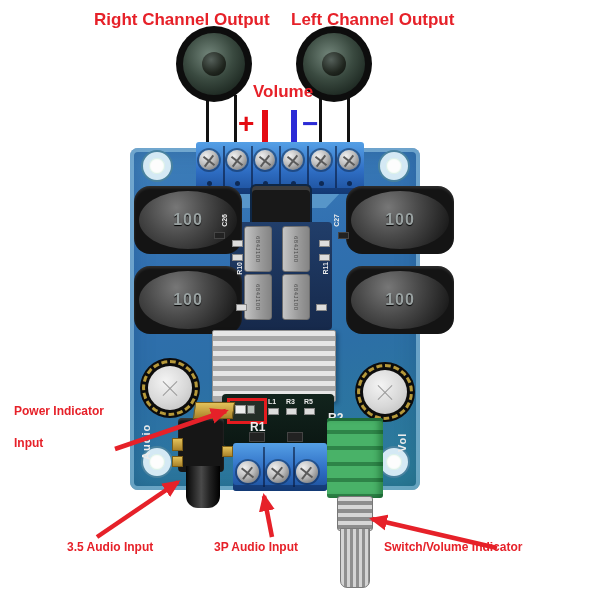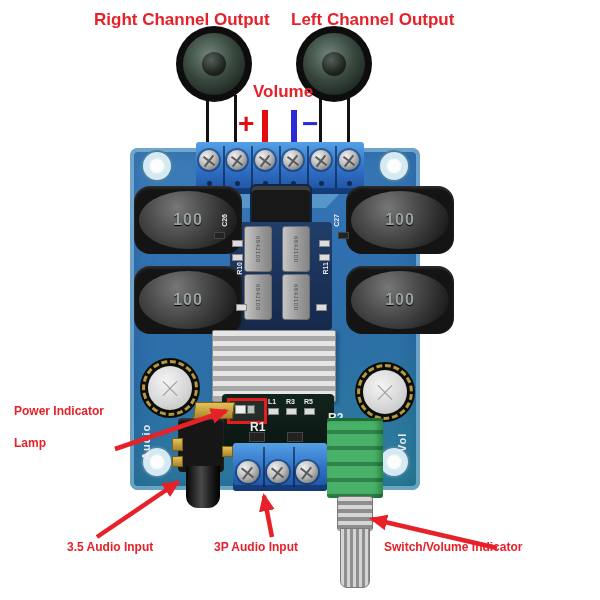--- a/index.html
+++ b/index.html
@@ -273,18 +273,18 @@
     <line x1="115" y1="449" x2="226" y2="411" marker-end="url(#ah)"></line>
     <line x1="97" y1="537" x2="178" y2="482" marker-end="url(#ah)"></line>
     <line x1="272" y1="537" x2="264" y2="496" marker-end="url(#ah)"></line>
     <line x1="497" y1="548" x2="372" y2="519" marker-end="url(#ah)"></line>
   </svg>
 
   <div class="ann" style="left:291px;top:10px;">Left Channel Output</div>
   <div class="ann" style="left:94px;top:10px;">Right Channel Output</div>
   <div class="ann" style="left:253px;top:82px;">Volume</div>
   <div class="ann small" style="left:14px;top:404px;">Power Indicator</div>
-  <div class="ann small" style="left:14px;top:436px;">Lamp</div>
+  <div class="ann small" style="left:14px;top:436px;">Input</div>
   <div class="ann small" style="left:67px;top:540px;">3.5 Audio Input</div>
   <div class="ann small" style="left:214px;top:540px;">3P Audio Input</div>
   <div class="ann small" style="left:384px;top:540px;">Switch/Volume Indicator</div>
 
 </div>
 
 </body></html>

